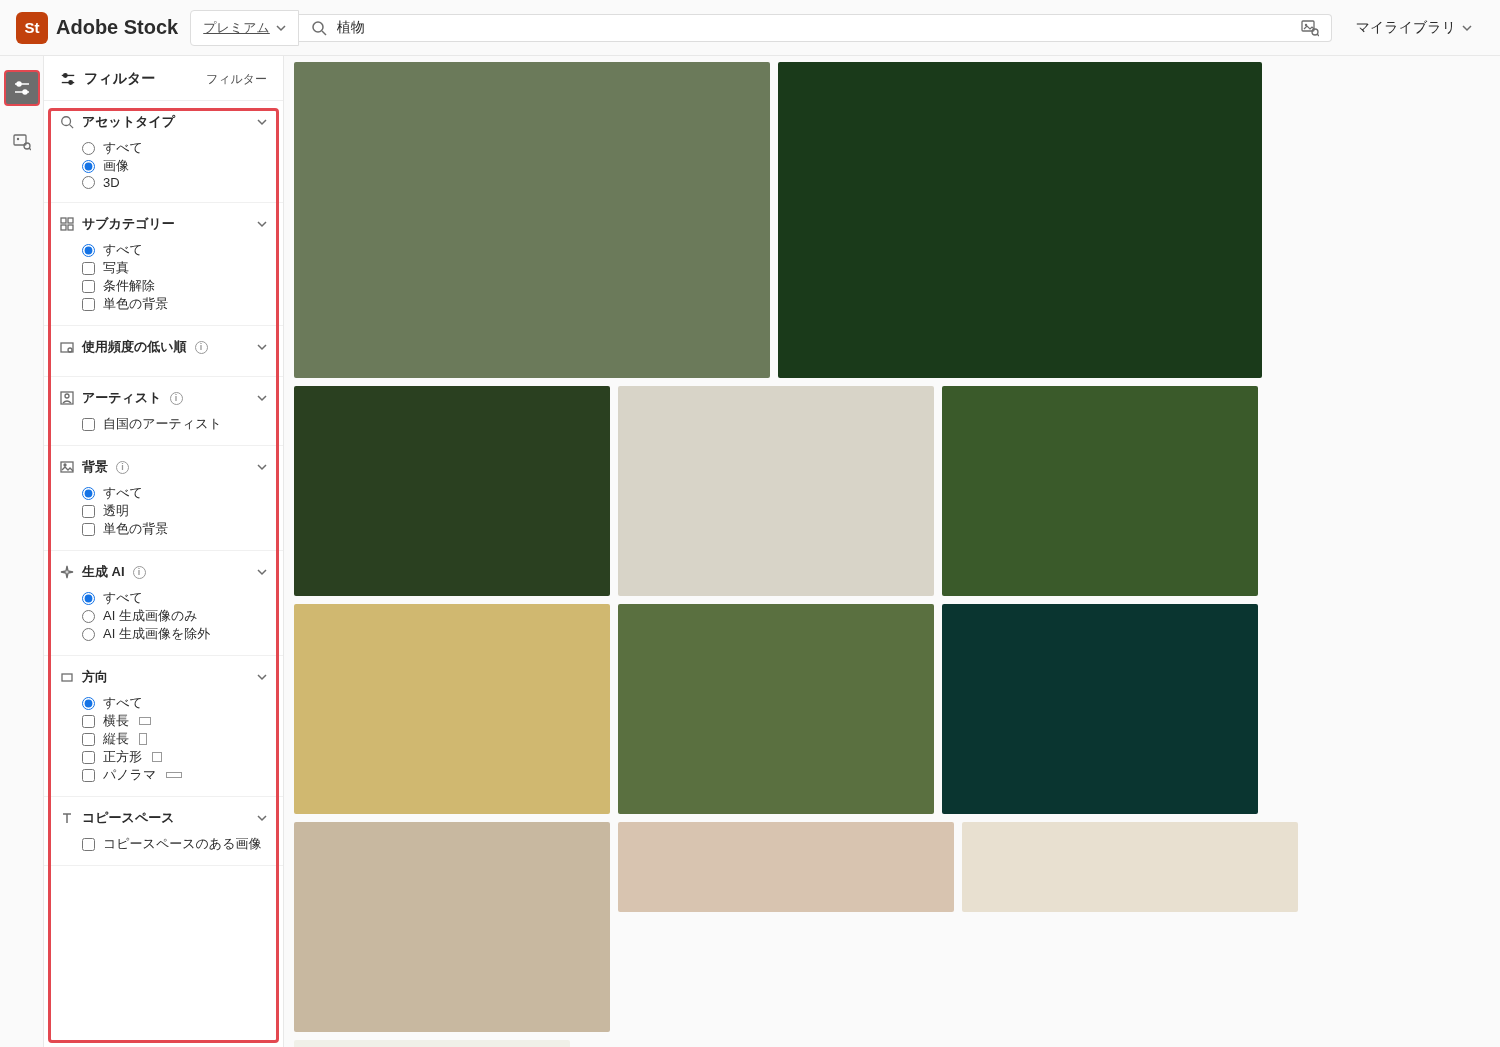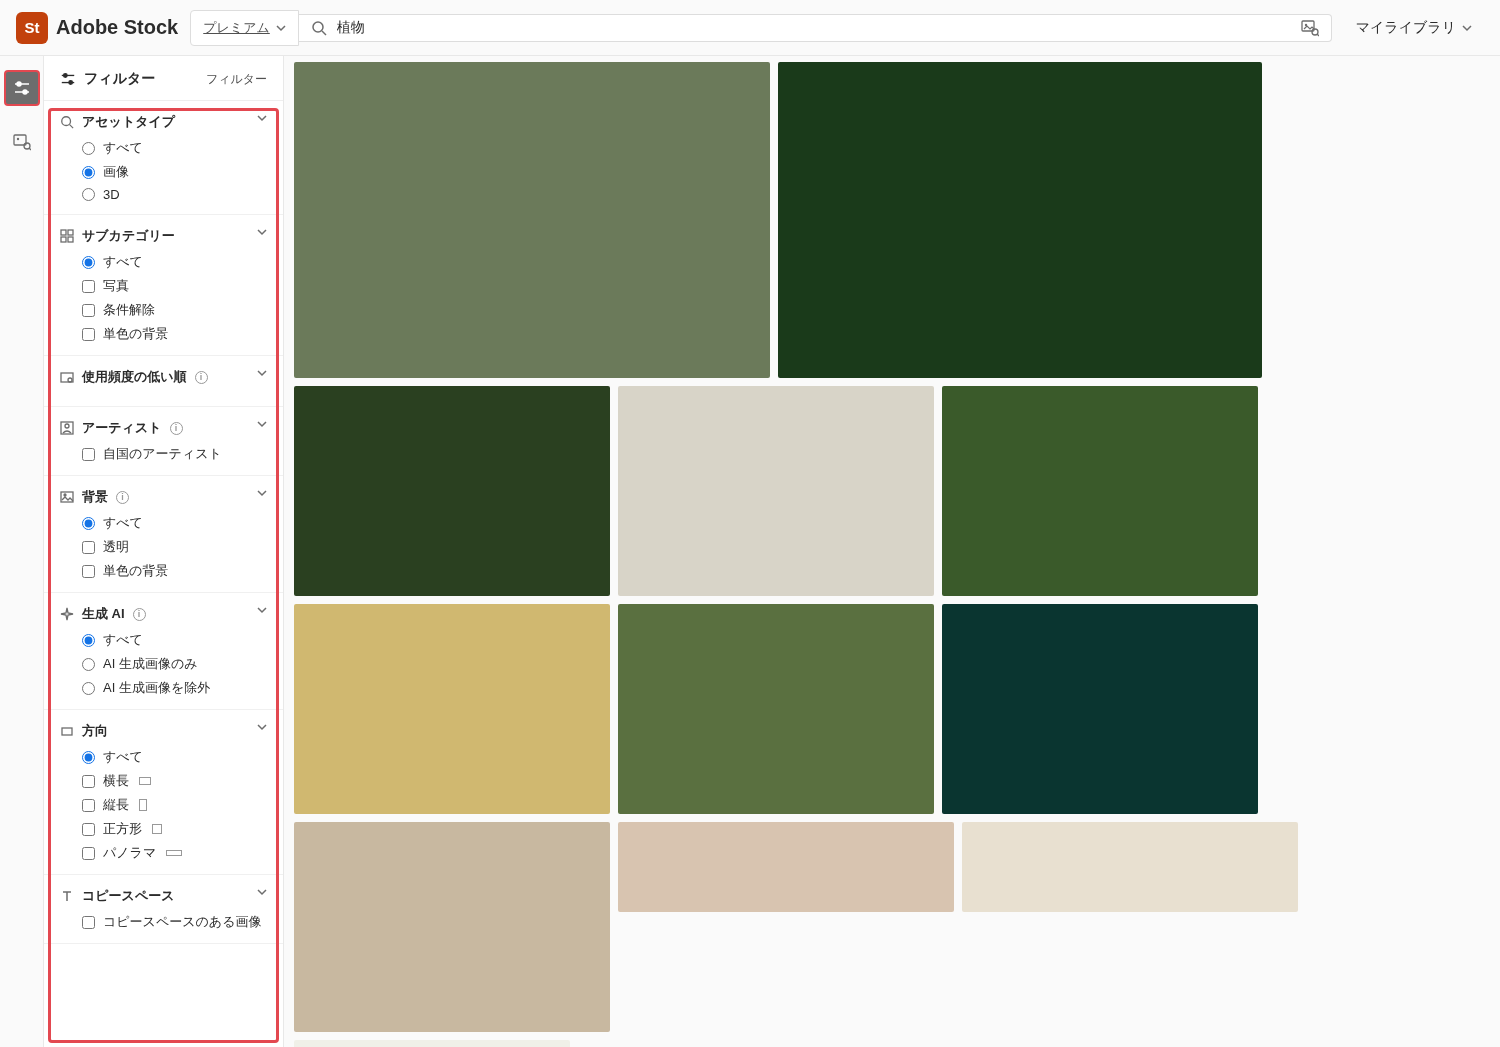--- a/index.html
+++ b/index.html
@@ -22,23 +22,23 @@
 .rail-btn.active { background: #6d6d6d; color: #fff; border: 2px solid #e34850; }
 
 .filter-panel { width: 240px; background: #fff; border-right: 1px solid #e8e8e8; overflow-y: auto; position: relative; }
 .filter-header { display: flex; align-items: center; justify-content: space-between; padding: 14px 16px 12px; border-bottom: 1px solid #eee; }
 .filter-title { display: flex; align-items: center; gap: 8px; font-weight: 600; font-size: 14px; }
 .clear-link { color: #505050; font-size: 12px; cursor: pointer; }
 
 .highlight-box { position: absolute; top: 52px; left: 4px; right: 4px; bottom: 4px; border: 3px solid #e34850; border-radius: 4px; pointer-events: none; }
 
 .filter-section { padding: 12px 16px; border-bottom: 1px solid #f0f0f0; }
-.filter-section-header { display: flex; align-items: flex-start; justify-content: space-between; cursor: pointer; margin-bottom: 8px; }
+.filter-section-header { display: flex; align-items: center; justify-content: space-between; cursor: pointer; margin-bottom: 8px; }
 .filter-section-title { display: flex; align-items: center; gap: 8px; font-weight: 600; font-size: 13px; }
-.filter-options { padding-left: 22px; display: flex; flex-direction: column; gap: 6px; }
+.filter-options { padding-left: 22px; display: flex; flex-direction: column; }
 .filter-option { display: flex; align-items: center; gap: 8px; cursor: pointer; font-size: 13px; color: #2c2c2c; }
 .filter-option input { cursor: pointer; accent-color: #1473e6; }
 .info-icon { width: 13px; height: 13px; border: 1px solid #999; border-radius: 50%; display: inline-flex; align-items: center; justify-content: center; font-size: 9px; color: #999; }
 .shape-icon { display: inline-block; border: 1px solid #999; margin-left: 2px; }
 .shape-h { width: 12px; height: 8px; }
 .shape-v { width: 8px; height: 12px; }
 .shape-sq { width: 10px; height: 10px; }
 .shape-pan { width: 16px; height: 6px; }
 
 .results { flex: 1; overflow-y: auto; padding: 6px 10px; }

